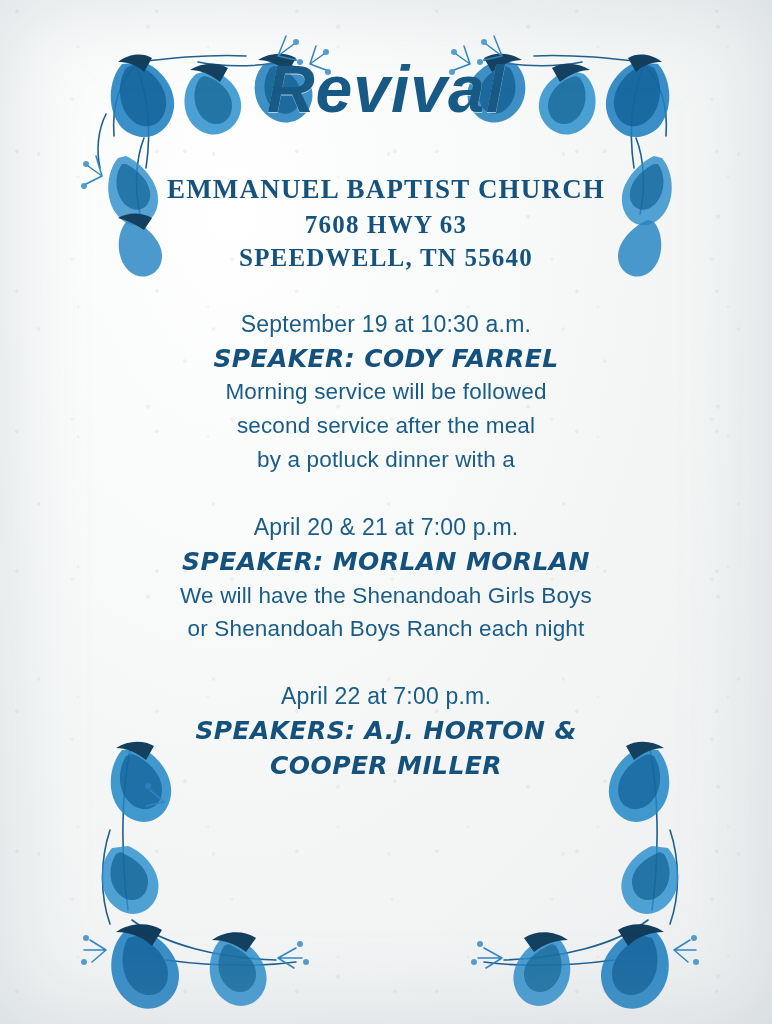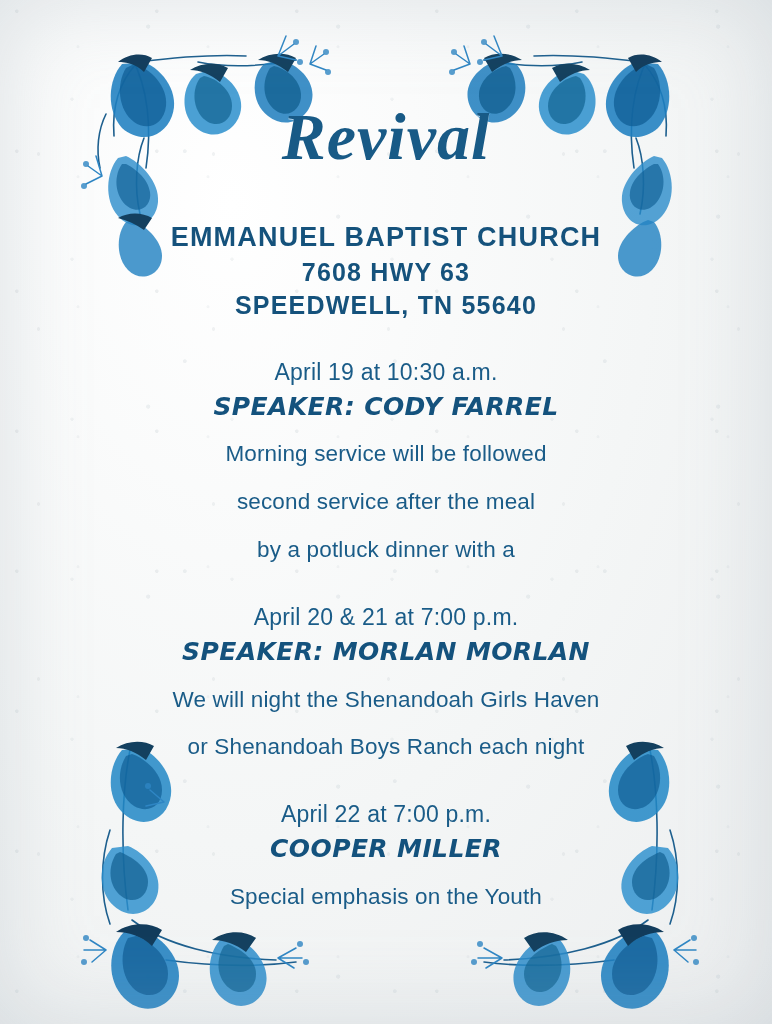--- a/index.html
+++ b/index.html
@@ -47,33 +47,33 @@
   
   .content {
     position: absolute;
     left: 0;
     right: 0;
     top: 0;
     text-align: center;
     color: #1c5b87;
   }
   .title {
-    font-family: Liberation Serif, serif;
+    font-family: Liberation Sans, sans-serif;
     font-weight: bold;
     font-style: italic;
     font-size: 66px;
     letter-spacing: 1px;
     color: #185a86;
-    margin-top: 104px;
+    margin-top: 56px;
     line-height: 1;
     text-shadow: 0 1px 0 rgba(255,255,255,.6);
   }
   .church-block {
     margin-top: 50px;
-    font-family: Liberation Sans, sans-serif;
+    font-family: Liberation Serif, serif;
     font-weight: bold;
     color: #15527c;
   }
   .church-name {
     font-size: 27px;
     letter-spacing: 1.2px;
     line-height: 1.32;
   }
   .church-addr {
     font-size: 25px;
@@ -100,21 +100,21 @@
     color: #14527d;
     letter-spacing: .4px;
     line-height: 1.3;
     margin-top: 2px;
     font-style: italic;
   }
   .sess-desc {
     font-size: 22.5px;
     color: #1a5c88;
     line-height: 1.5;
-    margin-top: 14px;
+    margin-top: 0;
     letter-spacing: .15px;
   }
 
   
   .floral {
     position: absolute;
     pointer-events: none;
   }
   .floral.tl { left: 78px;  top: 18px; }
   .floral.tr { right: 70px; top: 18px; transform: scaleX(-1); }
@@ -318,36 +318,36 @@
 
     <div class="title">Revival</div>
 
     <div class="church-block">
       <div class="church-name">EMMANUEL BAPTIST CHURCH</div>
       <div class="church-addr">7608 HWY 63</div>
       <div class="church-addr">SPEEDWELL, TN 55640</div>
     </div>
 
     <div class="session">
-      <div class="sess-date">April 19 at 10:30 a.m.</div>
+      <div class="sess-date">September 19 at 10:30 a.m.</div>
       <div class="sess-speaker">SPEAKER: CODY FARREL</div>
       <div class="sess-desc">Morning service will be followed</div>
       <div class="sess-desc">second service after the meal</div>
       <div class="sess-desc">by a potluck dinner with a</div>
     </div>
 
     <div class="session">
       <div class="sess-date">April 20 &amp; 21 at 7:00 p.m.</div>
       <div class="sess-speaker">SPEAKER: MORLAN MORLAN</div>
-      <div class="sess-desc">We will night the Shenandoah Girls Haven</div>
+      <div class="sess-desc">We will have the Shenandoah Girls Boys</div>
       <div class="sess-desc">or Shenandoah Boys Ranch each night</div>
     </div>
 
     <div class="session">
       <div class="sess-date">April 22 at 7:00 p.m.</div>
+      <div class="sess-speaker">SPEAKERS: A.J. HORTON &amp;</div>
       <div class="sess-speaker">COOPER MILLER</div>
-      <div class="sess-desc">Special emphasis on the Youth</div>
     </div>
 
   </div>
 
   <div class="edge-shade"></div>
 </div>
 
 </body></html>

